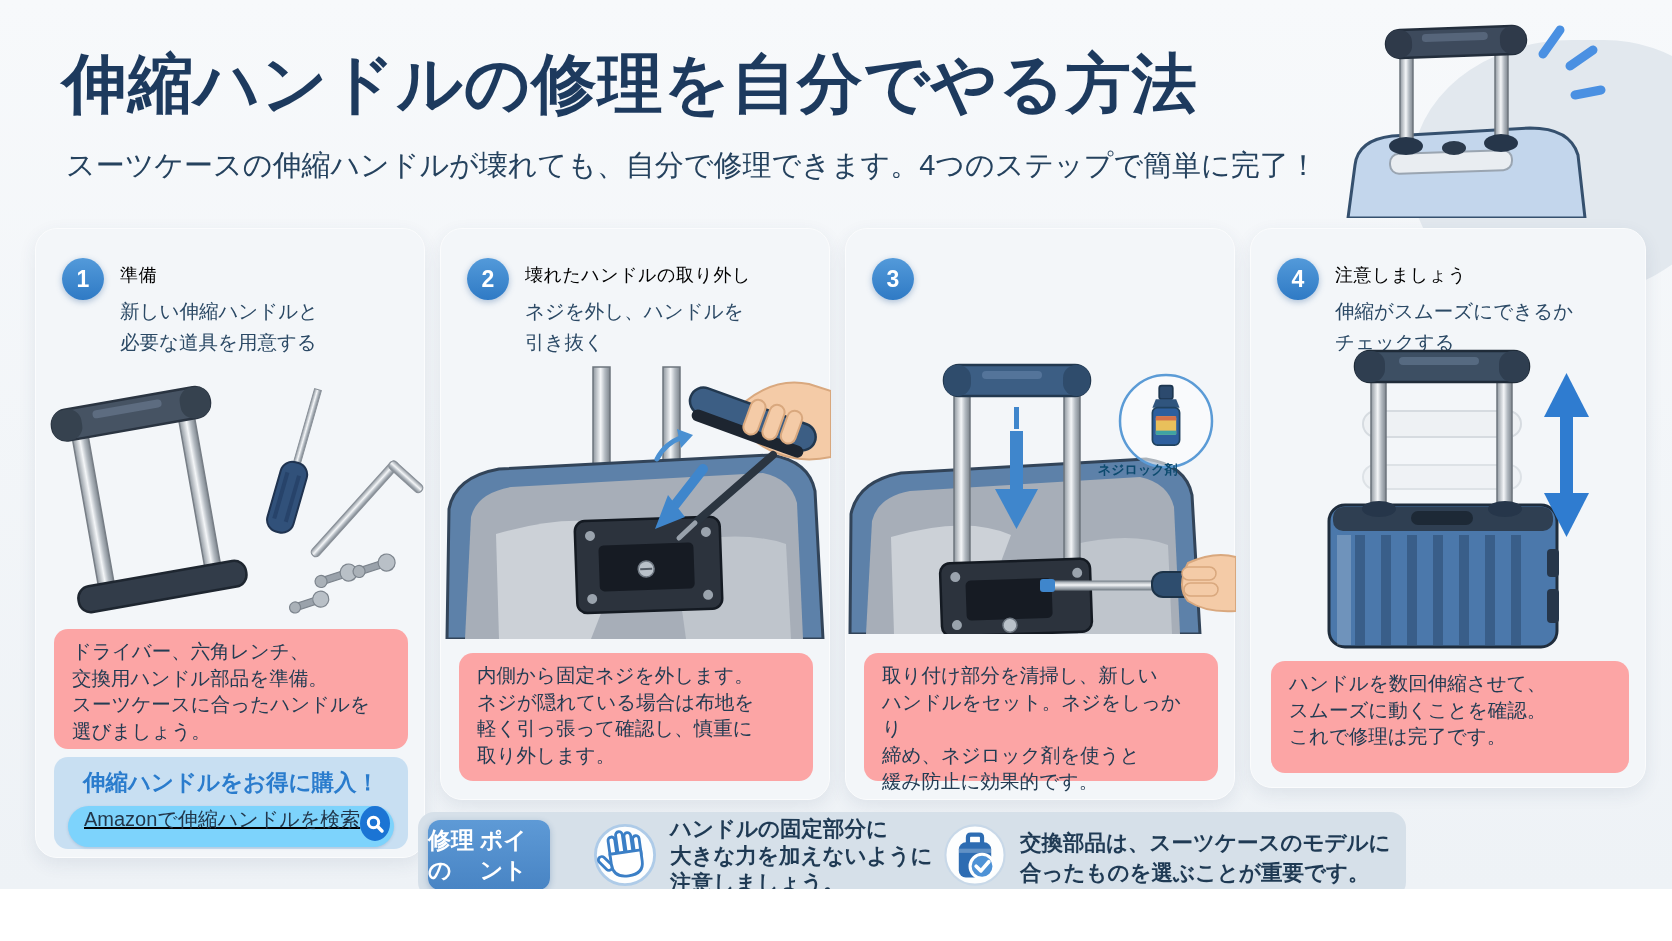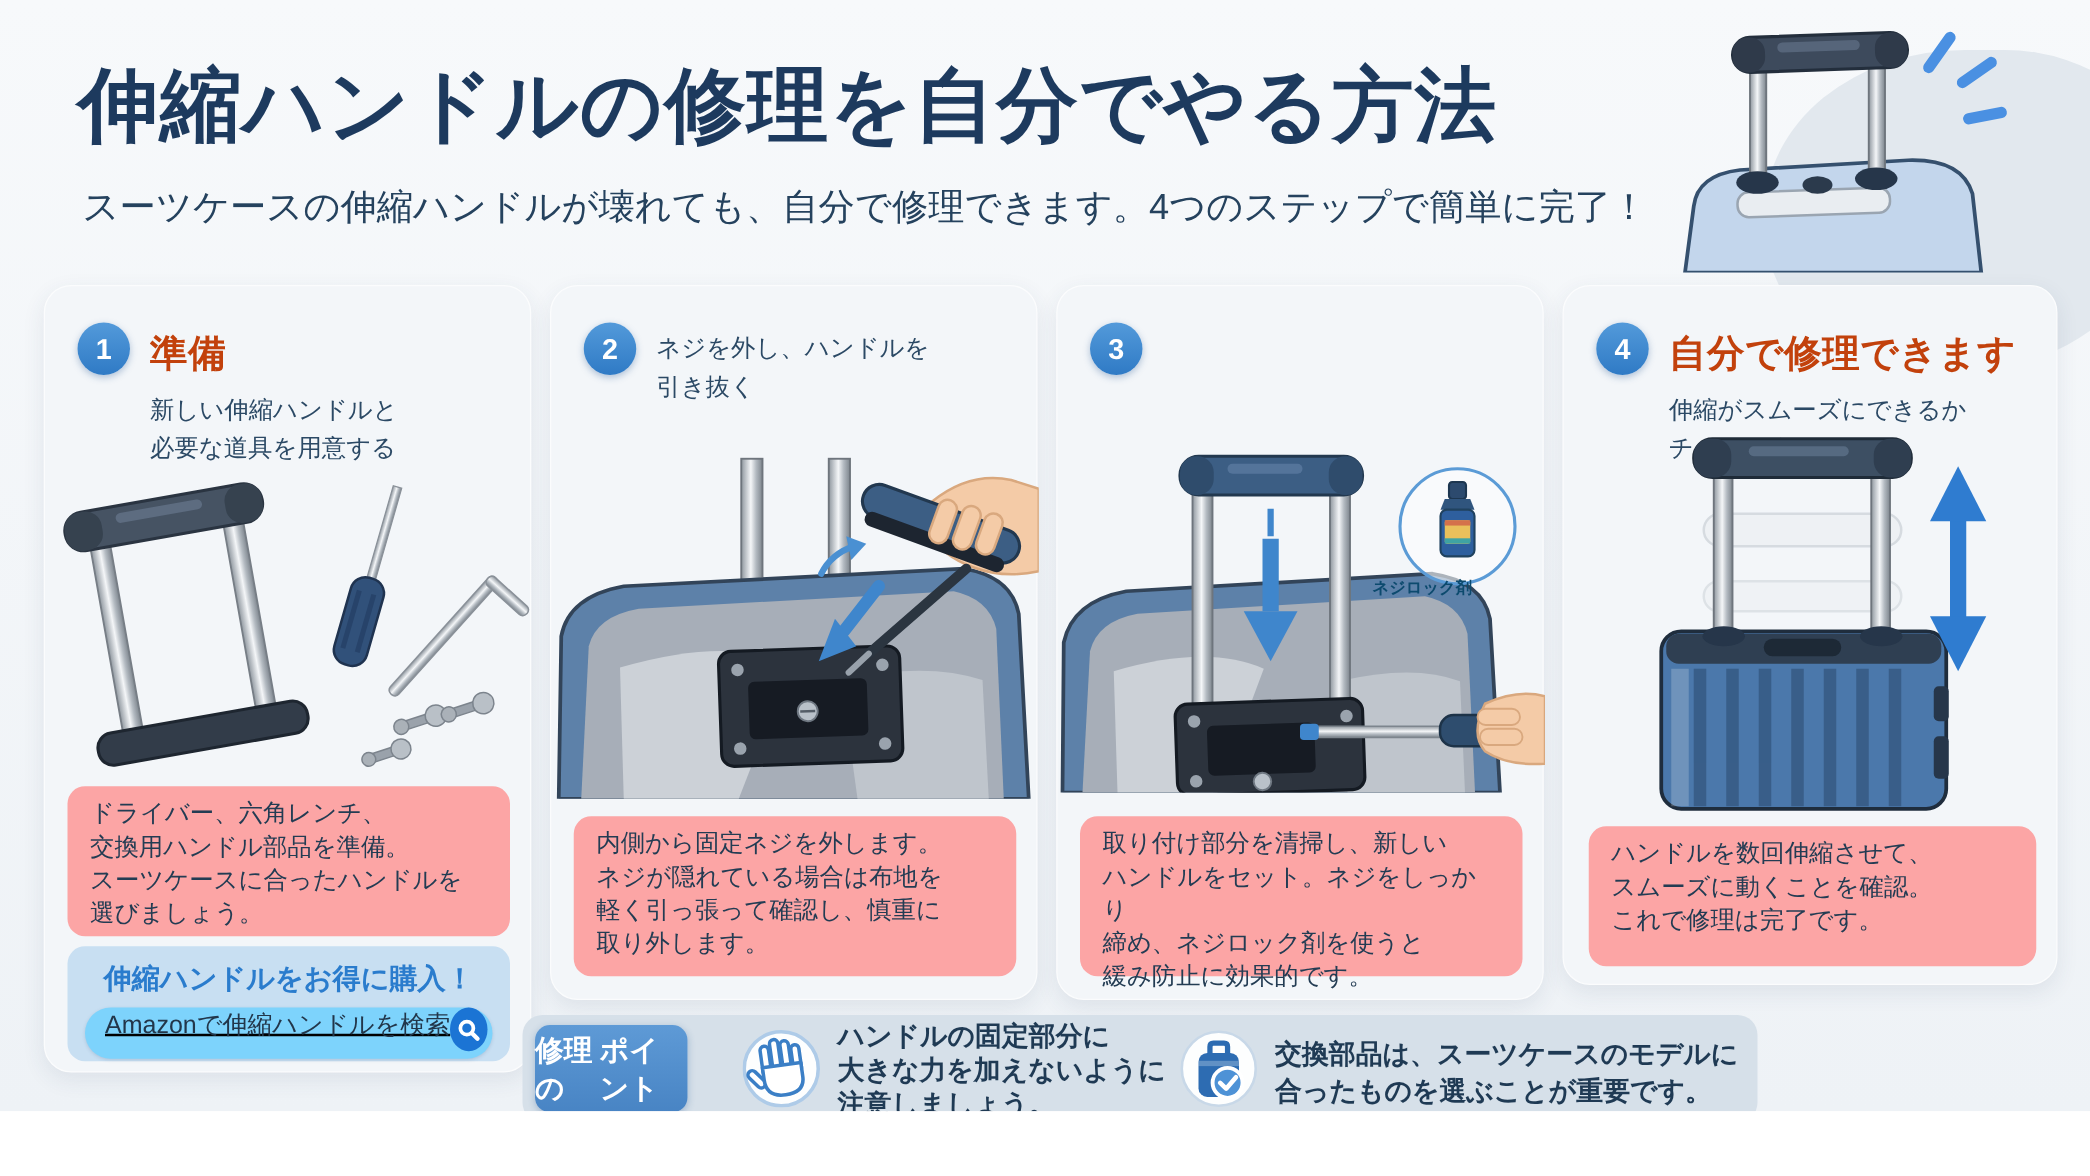--- a/index.html
+++ b/index.html
@@ -15,21 +15,21 @@
   .card{position:absolute;top:228px;background:#f3f6f9;border-radius:22px;
     box-shadow:0 6px 18px rgba(45,70,105,.09);border:1px solid #fbfcfd;box-sizing:border-box;}
   #card1{left:35px;width:390px;height:630px;}
   #card2{left:440px;width:390px;height:572px;}
   #card3{left:845px;width:390px;height:572px;}
   #card4{left:1250px;width:396px;height:560px;}
   .step-head{display:flex;gap:16px;padding:26px 20px 0 26px;}
   .num{flex:0 0 42px;width:42px;height:42px;border-radius:50%;
     background:linear-gradient(180deg,#539ada,#2f7ac5);color:#fff;font-size:23px;font-weight:700;
     display:flex;align-items:center;justify-content:center;box-shadow:0 2px 6px rgba(40,90,150,.35);margin-top:3px;}
-  .st{font-size:30px;font-weight:700;color:#c2410c;letter-spacing:.5px;padding-top:8px;white-space:nowrap;}
+  .st{font-size:18px;font-weight:400;color:#000000;letter-spacing:.5px;padding-top:8px;white-space:nowrap;}
   .sd{font-size:19.5px;line-height:31px;color:#2b4965;font-weight:500;margin-top:9px;white-space:pre-line;}
   .illo{position:absolute;left:0;}
   .note{position:absolute;left:18px;width:354px;background:#fca5a5;border-radius:14px;color:#233c53;
     font-size:19.5px;line-height:26.5px;font-weight:500;padding:9px 18px;white-space:pre-line;box-sizing:border-box;}
   .callout-label{position:absolute;font-size:13px;font-weight:700;color:#0c4a6e;text-align:left;}
   .purchase{position:absolute;left:18px;top:528px;width:354px;height:92px;background:#c8dff2;
     border-radius:14px;padding:10px 14px;box-sizing:border-box;}
   .p-head{color:#2a7ccd;font-weight:800;font-size:22.5px;text-align:center;white-space:nowrap;}
   .pill{margin-top:8px;background:#7dd3fc;border-radius:21px;height:41px;display:flex;align-items:flex-start;
     padding:0 4px 0 16px;box-shadow:0 1px 3px rgba(50,80,120,.18);cursor:pointer;text-decoration:underline;}
@@ -156,20 +156,21 @@
           </svg>
         </span>
       </div>
     </div>
   </div>
 
   <div class="card" id="card2">
     <div class="step-head">
       <div class="num">2</div>
       <div>
+        <div class="st">壊れたハンドルの取り外し</div>
         <div class="sd">ネジを外し、ハンドルを
 引き抜く</div>
       </div>
     </div>
     <svg class="illo" style="top:130px" width="390" height="280" viewBox="0 0 390 280">
       <rect x="152" y="8" width="17" height="185" fill="url(#gTube)" stroke="#6e757d" stroke-width="1.5"></rect>
       <rect x="222" y="8" width="17" height="185" fill="url(#gTube)" stroke="#6e757d" stroke-width="1.5"></rect>
       <path d="M8,150 Q14,118 58,110 L330,96 Q368,102 374,132 L382,280 L6,280 Z" fill="#5d81a9" stroke="#324459" stroke-width="3"></path>
       <path d="M30,158 Q36,134 70,128 L322,114 Q350,120 356,144 L362,280 L24,280 Z" fill="#a7aeb8"></path>
       <path d="M55,175 Q140,150 192,172 L150,280 L58,280 Z" fill="#ccd1d7"></path>
@@ -265,21 +266,21 @@
     <div class="note" style="top:424px;height:128px">取り付け部分を清掃し、新しい
 ハンドルをセット。ネジをしっかり
 締め、ネジロック剤を使うと
 緩み防止に効果的です。</div>
   </div>
 
   <div class="card" id="card4">
     <div class="step-head">
       <div class="num">4</div>
       <div>
-        <div class="st">自分で修理できます</div>
+        <div class="st">注意しましょう</div>
         <div class="sd">伸縮がスムーズにできるか
 チェックする</div>
       </div>
     </div>
     <svg class="illo" style="top:108px" width="396" height="312" viewBox="0 0 396 312">
       <g opacity="0.45">
         <rect x="112" y="128" width="158" height="24" ry="12" fill="#eceff2" stroke="#c3cad1" stroke-width="2"></rect>
         <rect x="120" y="148" width="13" height="34" fill="#e4e8ec" stroke="#c3cad1" stroke-width="1.5"></rect>
         <rect x="248" y="148" width="13" height="34" fill="#e4e8ec" stroke="#c3cad1" stroke-width="1.5"></rect>
       </g>

